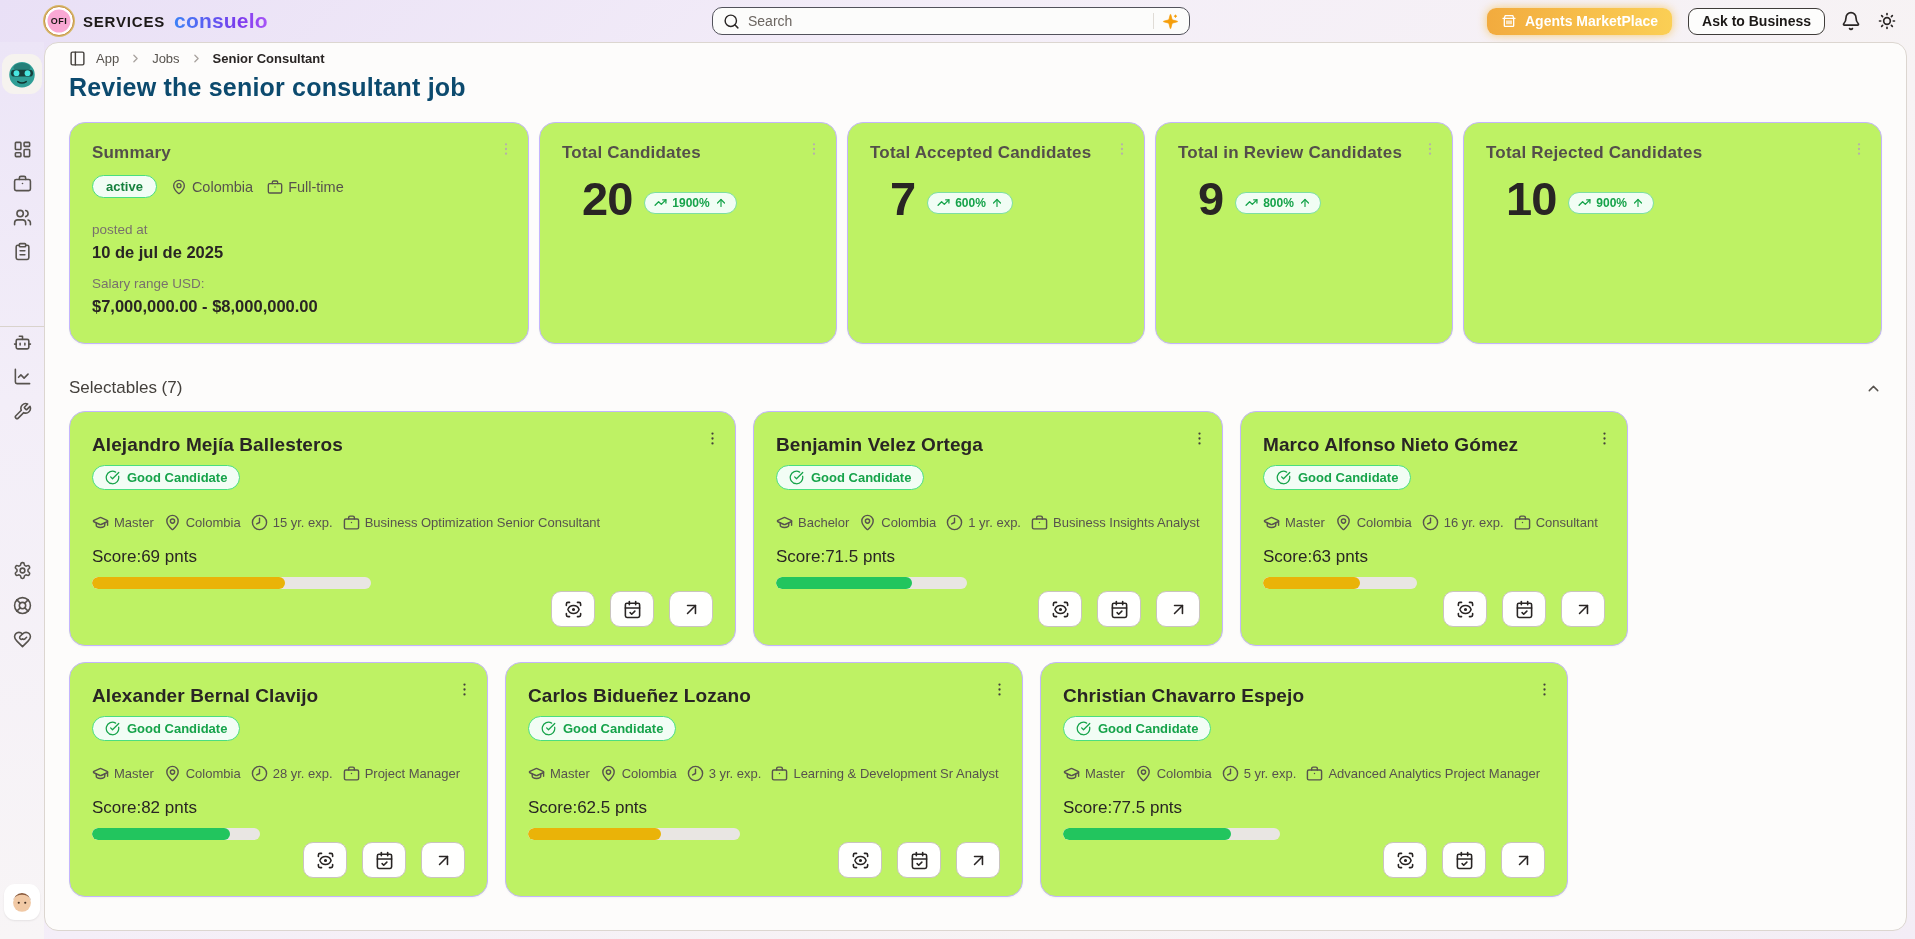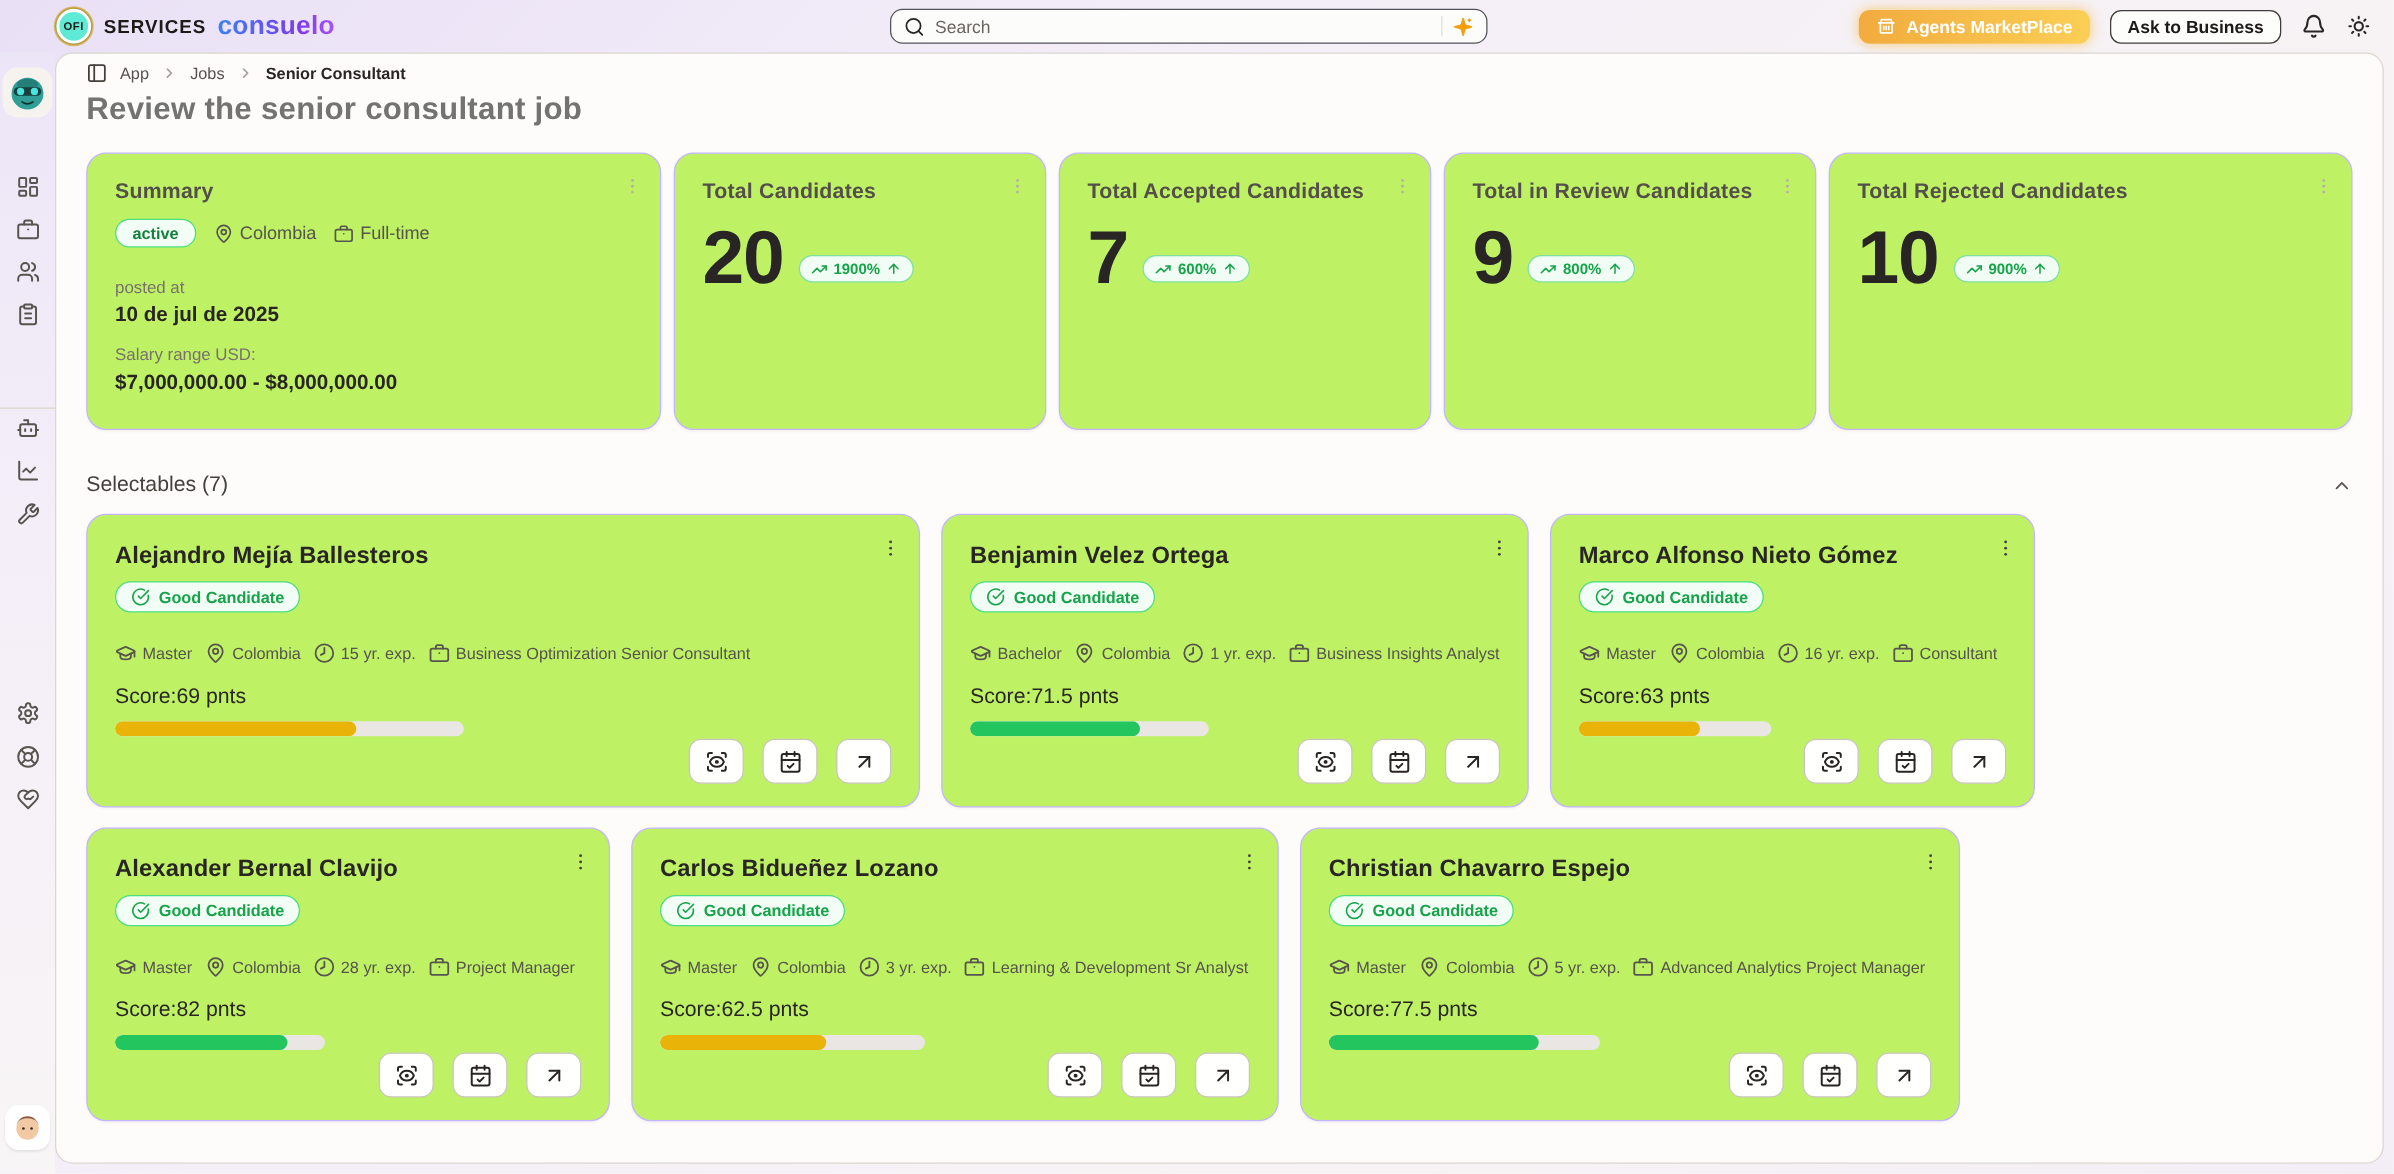--- a/index.html
+++ b/index.html
@@ -7,21 +7,21 @@
   body {
     font-family: "Liberation Sans", sans-serif;
     background: linear-gradient(135deg,#e9e0f6 0%, #f4eef8 35%, #f7f3f4 70%, #f3edf6 100%);
     color: #1c1917; overflow: hidden; position: relative;
   }
   svg.ic { display:block; }
 
   
   .topbar { position:absolute; left:0; top:0; right:0; height:42px; display:flex; align-items:center; padding:0 18px 0 44px; }
   .logo-group { display:flex; align-items:center; gap:9px; }
-  .ofi-circle { width:30px; height:30px; border:1.5px solid #c2993f; box-shadow:0 0 0 2.5px #fff inset, 0 0 0 1px #d8b96a; border-radius:50%; display:flex; align-items:center; justify-content:center; font-size:9px; font-weight:800; letter-spacing:.5px; color:#1c1917; background:#5eead4; }
+  .ofi-circle { width:30px; height:30px; border:1.5px solid #c2993f; box-shadow:0 0 0 2.5px #fff inset, 0 0 0 1px #d8b96a; border-radius:50%; display:flex; align-items:center; justify-content:center; font-size:9px; font-weight:800; letter-spacing:.5px; color:#1c1917; background:#f9a8d4; }
   .services { font-size:15px; font-weight:800; letter-spacing:.8px; color:#1c1917; }
   .brand { font-size:21px; font-weight:800; letter-spacing:.2px; background:linear-gradient(90deg,#3b82f6,#7c3aed 70%,#a855f7); -webkit-background-clip:text; background-clip:text; color:transparent; }
   .searchbox { position:absolute; left:712px; top:7px; width:478px; height:28px; background:#fcfcfb; border:1.5px solid #52525b; border-radius:10px; display:flex; align-items:center; padding:0 10px; gap:8px; }
   .searchbox input { flex:1; border:none; outline:none; background:transparent; font-family:inherit; font-size:14px; color:#6d28d9; }
   .searchbox input::placeholder { color:#6b6560; }
   .search-divider { width:1px; height:16px; background:#e0dcd6; }
   .topbar-right { margin-left:auto; display:flex; align-items:center; gap:16px; }
   .btn-agents { display:flex; align-items:center; gap:8px; height:27px; padding:0 14px; border:none; border-radius:9px; background:linear-gradient(90deg,#f2ab3e,#fbcf55); color:#fff; font-family:inherit; font-size:14px; font-weight:700; box-shadow:0 0 10px rgba(246,190,70,.75); cursor:pointer; }
   .btn-ask { height:27px; padding:0 13px; border:1.5px solid #3f3c39; border-radius:9px; background:#fdfdfc; color:#1c1917; font-family:inherit; font-size:14px; font-weight:600; cursor:pointer; }
   .top-icon { background:none; border:none; color:#292524; cursor:pointer; padding:0; }
@@ -32,34 +32,34 @@
   .sb-divider { position:absolute; left:0; top:284px; width:44px; height:1px; background:#d9d3cc; }
   .robot-avatar { position:absolute; left:2px; top:12px; width:40px; height:40px; border-radius:12px; background:#f6f3ef; display:flex; align-items:center; justify-content:center; overflow:hidden; }
   .user-avatar { position:absolute; left:4px; top:842px; width:36px; height:36px; border-radius:11px; background:#fff; display:flex; align-items:center; justify-content:center; box-shadow:0 1px 2px rgba(0,0,0,.08); }
 
   
   .main { position:absolute; left:44px; top:42px; right:8px; bottom:8px; background:#fdfcfb; border:1px solid #dcd6d0; border-radius:14px; padding:4px 24px 10px; overflow:hidden; }
   .crumbs { display:flex; align-items:center; gap:10px; font-size:13px; color:#57534e; height:22px; }
   .crumb { cursor:pointer; }
   .crumb-sep { color:#a8a29e; display:flex; }
   .crumb-current { color:#292524; font-weight:700; }
-  .page-title { margin-top:4px; font-size:25px; font-weight:800; color:#737373; letter-spacing:.2px; }
+  .page-title { margin-top:4px; font-size:25px; font-weight:800; color:#0c4a6e; letter-spacing:.2px; }
 
   
   .stats-row { display:flex; gap:10px; margin-top:20px; }
   .card { background:#bef264; border:1px solid #c4b5fd; border-radius:16px; box-shadow:0 1px 2px rgba(28,25,23,.04); }
   .stat-card { height:222px; padding:20px 22px; position:relative; }
   .summary-card { width:460px; }
   .stat-sm { width:298px; }
   .stat-last { flex:1; }
   .card-title { font-size:17px; font-weight:700; color:#544f4a; letter-spacing:.2px; }
   .kebab { position:absolute; top:18px; right:14px; background:none; border:none; cursor:pointer; color:#b6b0aa; }
   .kebab.dark { color:#44403c; }
   .stat-value-row { display:flex; align-items:flex-end; gap:12px; margin-top:14px; }
-  .stat-value { font-size:60px; line-height:.95; font-weight:800; color:#292524; letter-spacing:-1px; }
+  .stat-value { font-size:47px; line-height:.95; font-weight:800; color:#292524; letter-spacing:-1px;margin-left:20px; }
   .trend-badge { display:inline-flex; align-items:center; gap:5px; height:22px; padding:0 9px; border:1px solid #7ddfa2; background:#f1fdf4; border-radius:999px; color:#16a34a; font-size:12px; font-weight:600; margin-bottom:8px; }
   .pill-row { display:flex; align-items:center; gap:14px; margin-top:12px; }
   .status-pill { display:inline-flex; align-items:center; height:23px; padding:0 13px; border:1.5px solid #4ade80; background:#f2fdf5; border-radius:999px; color:#15803d; font-size:13px; font-weight:600; }
   .meta-mini { display:flex; align-items:center; gap:5px; color:#57534e; font-size:14.5px; }
   .sum-label { margin-top:24px; font-size:13.5px; color:#78716c; }
   .sum-strong { margin-top:6px; font-size:16.5px; font-weight:800; color:#292524; }
 
   
   .select-head { display:flex; align-items:center; justify-content:space-between; margin-top:34px; }
   .select-title { font-size:17px; color:#44403c; }

